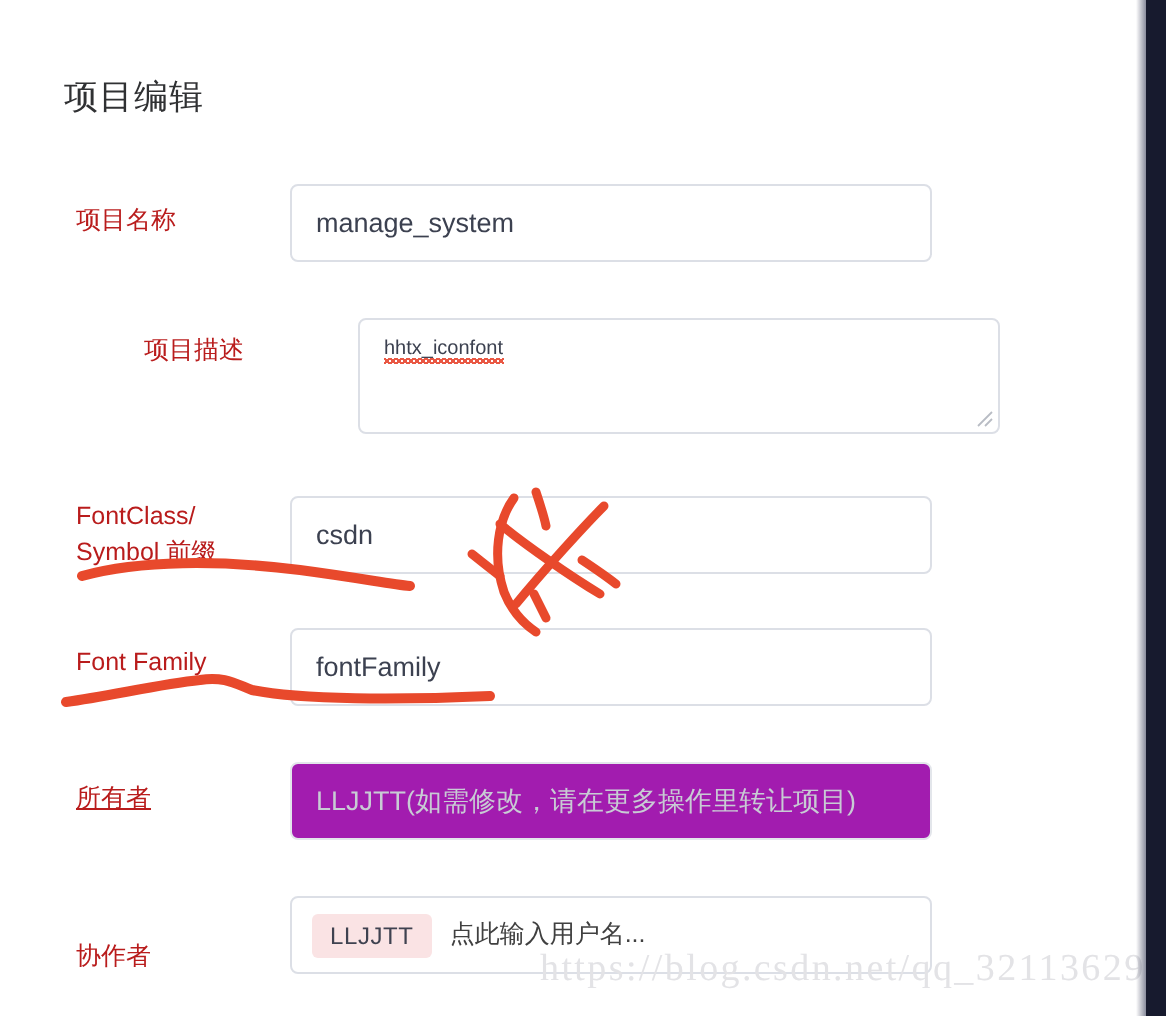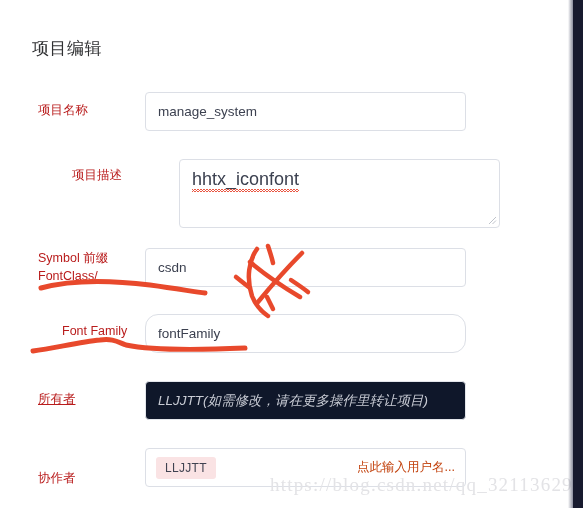--- a/index.html
+++ b/index.html
@@ -86,23 +86,23 @@
   .field-input {
     height: 37px;
     padding: 0 12px;
     display: flex;
     align-items: center;
     font-size: 13.5px;
     color: #3c4150;
   }
 
   .field-textarea {
-    height: 69px;
+    height: 58px;
     padding: 9px 12px 0 12px;
-    font-size: 18px;
+    font-size: 10px;
     color: #3c4150;
     position: relative;
   }
 
   
   .spell {
     display: inline-block;
     position: relative;
     padding-bottom: 1px;
   }
@@ -124,23 +124,22 @@
   .resize-handle {
     position: absolute;
     right: 2px;
     bottom: 2px;
     width: 9px;
     height: 9px;
     pointer-events: none;
   }
 
   .field-disabled {
-    background: #0f172a;
+    background: #a21caf;
     border-color: #e3e6eb;
-    font-style: italic;
   }
   .field-disabled .field-input {
     color: #c8cbd4;
   }
 
   .tag {
     display: inline-flex;
     align-items: center;
     height: 22px;
     padding: 0 9px;
@@ -150,25 +149,24 @@
     color: #3f4250;
     font-size: 12px;
     letter-spacing: 0.3px;
   }
 
   .collab-inner {
     height: 37px;
     display: flex;
     align-items: center;
     padding: 0 10px;
-    justify-content: space-between;
   }
   .collab-placeholder {
     font-size: 12.5px;
-    color: #c2410c;
+    color: #404040;
   }
 
   
   .annotations {
     position: absolute;
     left: 0;
     top: 0;
     width: 583px;
     height: 508px;
     pointer-events: none;
@@ -207,31 +205,31 @@
         <span class="spell">hhtx_iconfont</span>
         <svg class="resize-handle" viewBox="0 0 9 9">
           <line x1="8" y1="1" x2="1" y2="8" stroke="#b8bcc4" stroke-width="0.9"></line>
           <line x1="8" y1="4.5" x2="4.5" y2="8" stroke="#b8bcc4" stroke-width="0.9"></line>
         </svg>
       </div>
     </div>
 
     <div class="form-row" style="top:248px;">
       <div class="form-label two-line" style="top:1px;">
+        <div>FontClass/</div>
         <div>Symbol 前缀</div>
-        <div>FontClass/</div>
       </div>
       <div class="field" style="top:0;">
         <div class="field-input">csdn</div>
       </div>
     </div>
 
     <div class="form-row" style="top:314px;">
-      <div class="form-label" style="top:9px;margin-left:24px;">Font Family</div>
-      <div class="field" style="top:0;border-radius:13px;">
+      <div class="form-label" style="top:9px;">Font Family</div>
+      <div class="field" style="top:0;">
         <div class="field-input">fontFamily</div>
       </div>
     </div>
 
     <div class="form-row" style="top:381px;">
       <div class="form-label" style="top:10px;text-decoration:underline;">所有者</div>
       <div class="field field-disabled" style="top:0;">
         <div class="field-input">LLJJTT(如需修改，请在更多操作里转让项目)</div>
       </div>
     </div>

